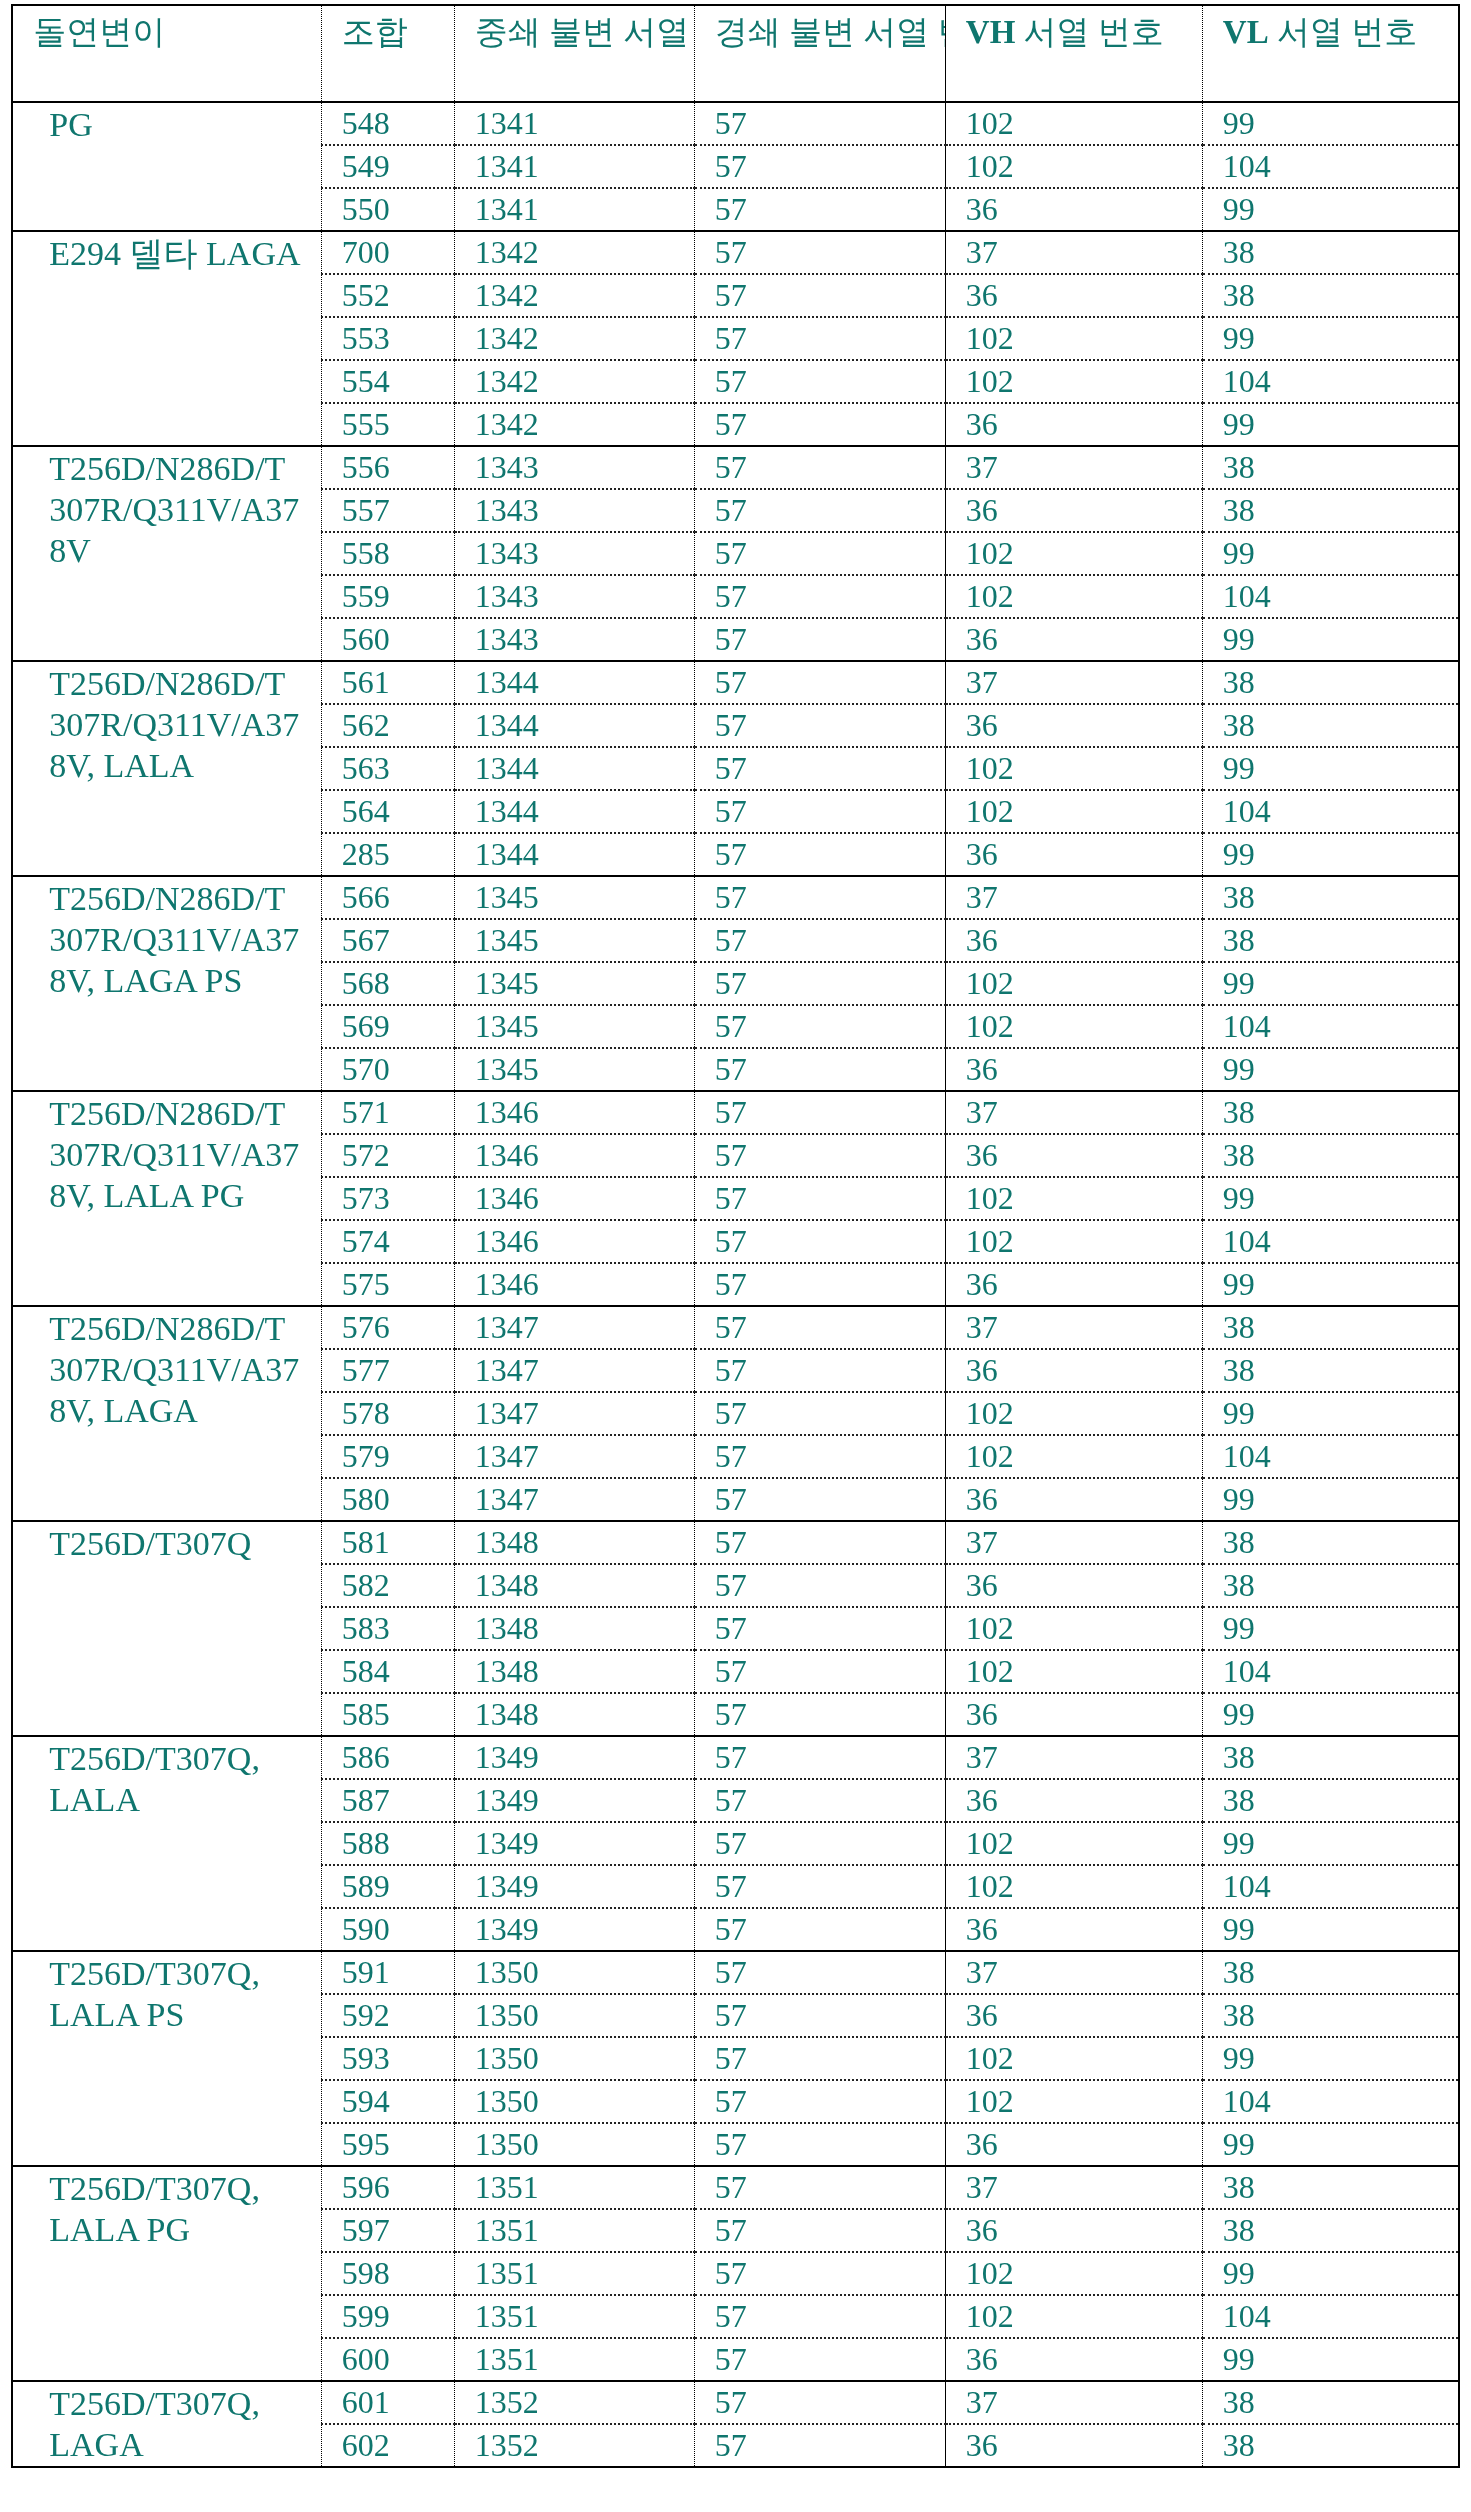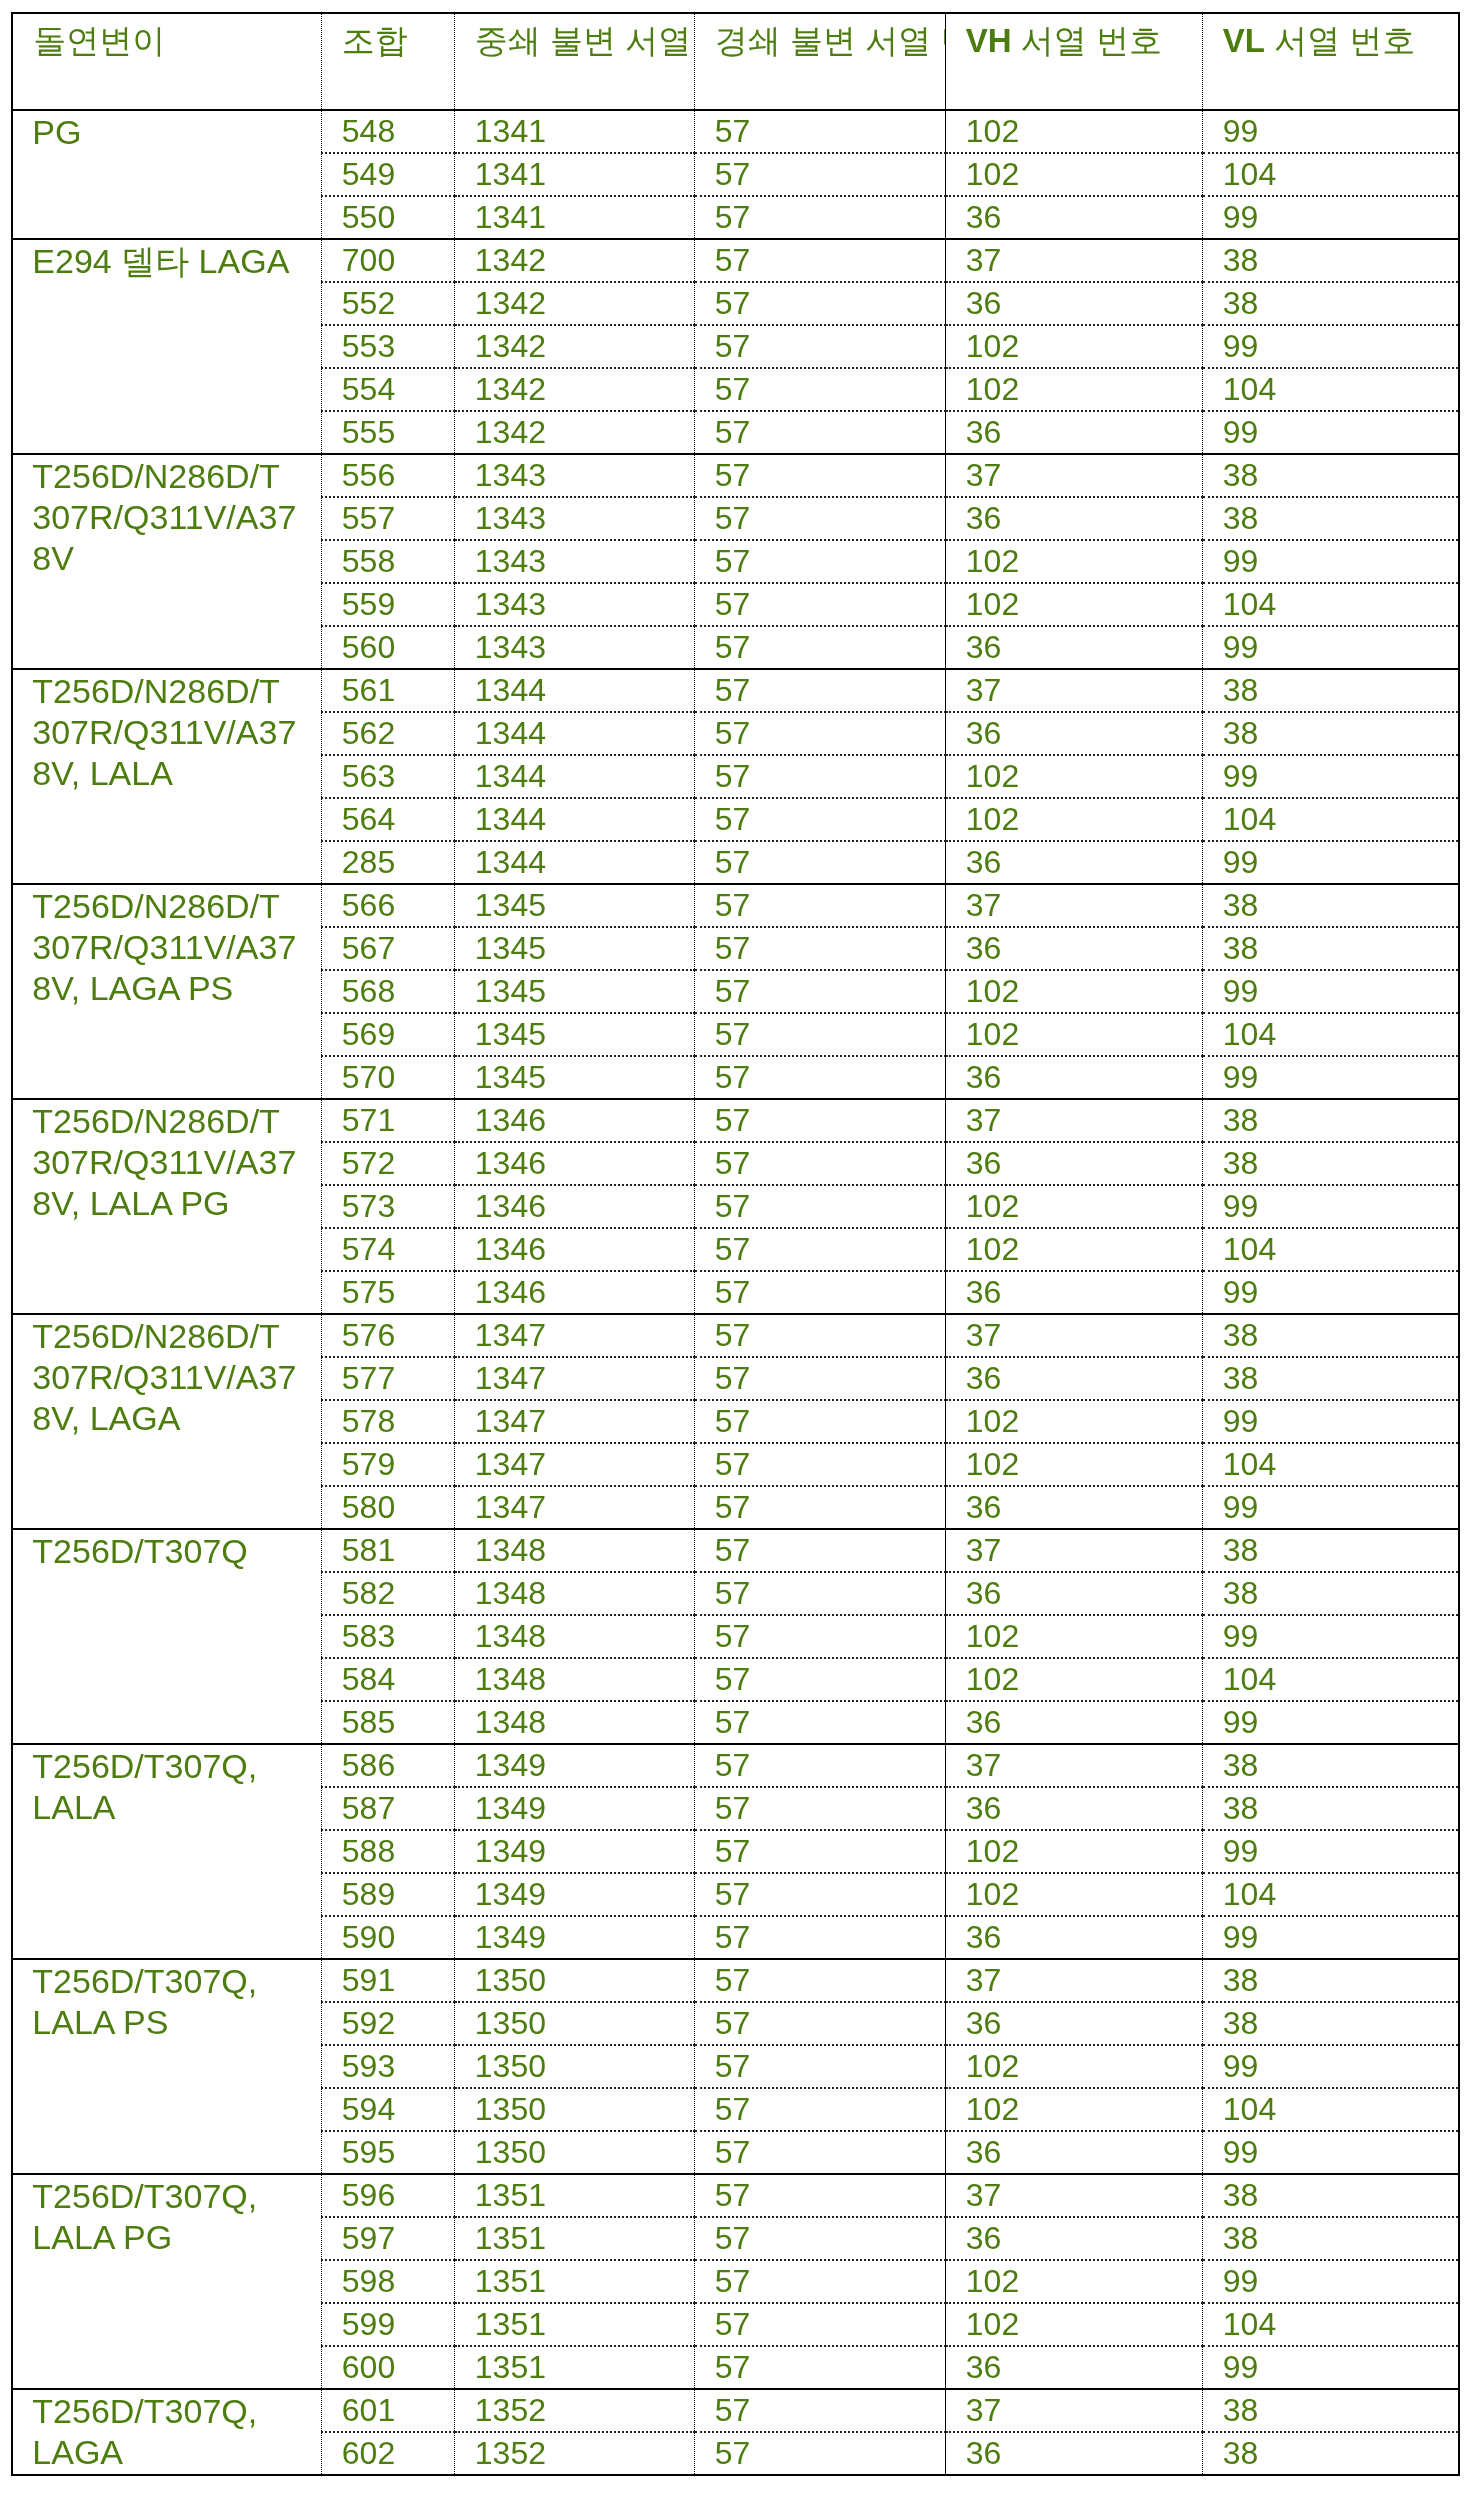--- a/index.html
+++ b/index.html
@@ -1,23 +1,23 @@
 <!DOCTYPE html>
 <html style="font-size:14px"><head>
 <meta charset="utf-8">
 <style>
   html, body { margin: 0; padding: 0; background: #ffffff; }
   body { width: 1471px; height: 2512px; position: relative; overflow: hidden; }
   .tbl {
-    position: absolute; left: 11.3px; top: 12px;
+    position: absolute; left: 11.3px; top: 4px;
     width: 1448px;
     border-collapse: collapse;
     table-layout: fixed;
-    font-family: Liberation Sans, sans-serif;
-    color: #4d7c0f;
+    font-family: Liberation Serif, serif;
+    color: #0f766e;
     border: 2.6px solid #000;
   }
   .tbl col.c0 { width: 309px; }
   .tbl col.c1 { width: 133px; }
   .tbl col.c2 { width: 240px; }
   .tbl col.c3 { width: 251px; }
   .tbl col.c4 { width: 257px; }
   .tbl col.c5 { width: 257px; }
   .tbl th, .tbl td {
     padding: 0 0 0 20px;
@@ -41,21 +41,21 @@
   .tbl .solid-left { border-left: 1.7px solid #000 !important; }
   .tbl td {
     height: 41px;
     font-size: 32px;
     line-height: 41px;
     padding-top: 0;
   }
   .tbl td.group {
     font-size: 34px;
     line-height: 41px;
-    padding-left: 19px;
+    padding-left: 36px;
     padding-top: 1.7px;
   }
   .tbl tr.group-start td { border-top: 2.6px solid #000; }
   .tbl tr.head-row th { border-bottom: 2.6px solid #000; }
   .tbl td .line { display: block; }
 </style>
 </head>
 <body>
 
 <table class="tbl">

